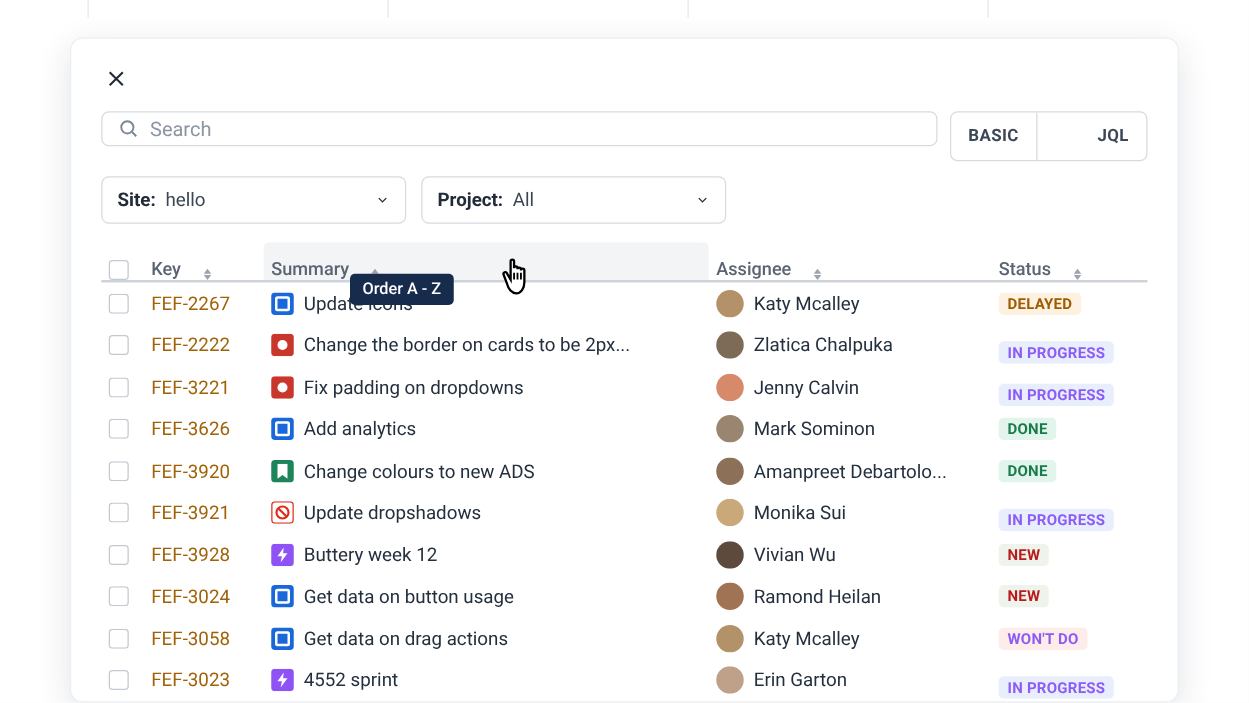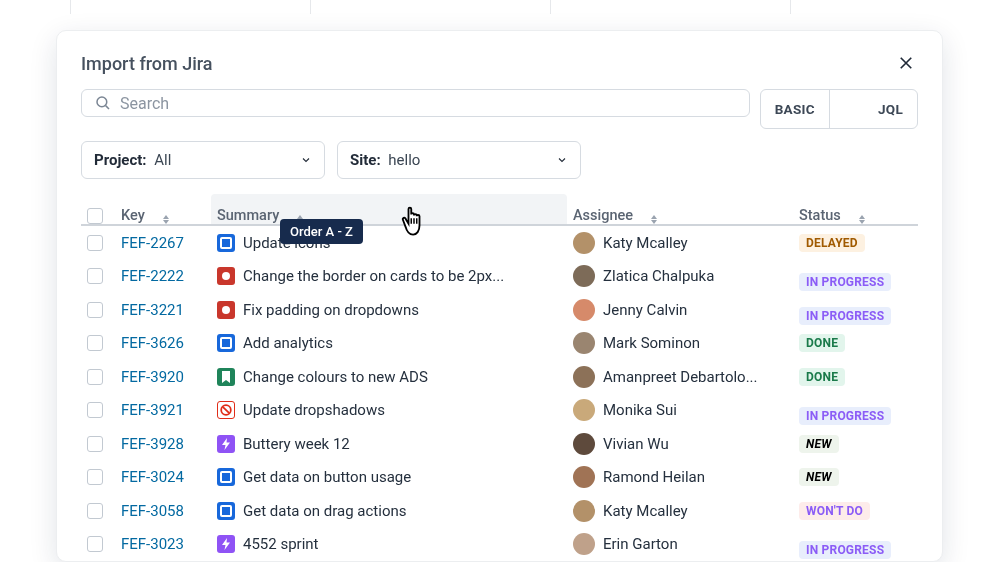--- a/index.html
+++ b/index.html
@@ -156,21 +156,21 @@
     font-size: 15px;
     color: #25303e;
   }
   .cell { display: flex; align-items: center; gap: 8px; padding: 0 6px; white-space: nowrap; overflow: hidden; }
   .checkbox {
     width: 16px; height: 16px;
     border: 1.6px solid #c2c9d1;
     border-radius: 3px;
     cursor: pointer;
   }
-  .key { color: #0369a1; }
+  .key { color: #a16207; }
   .issue-icon {
     width: 18px; height: 18px;
     border-radius: 3px;
     flex-shrink: 0;
     display: flex; align-items: center; justify-content: center;
   }
   .issue-icon.blue-sq { background: #1868db; }
   .issue-icon.blue-sq::after { content:""; width:8px; height:8px; border:2px solid #fff; border-radius:2px; }
   .issue-icon.red-dot { background: #c9372c; }
   .issue-icon.red-dot::after { content:""; width:8px; height:8px; background:#fff; border-radius:50%; }
@@ -194,21 +194,21 @@
     align-items: center;
     padding: 2px 7px;
     border-radius: 4px;
     font-size: 12px;
     font-weight: 700;
     letter-spacing: 0.2px;
   }
   .st-delayed { background:#fdf1e1; color:#a05a00; }
   .st-inprogress { background:#e8eefc; color:#8b5cf6;margin-top:12px; }
   .st-done { background:#e2f5ec; color:#1a7a4a; }
-  .st-new { background:#eef4ec; color:#000000;font-style:italic; }
+  .st-new { background:#eef4ec; color:#b91c1c; }
   .st-wontdo { background:#fdecea; color:#8b5cf6; }
   .tooltip {
     position: absolute;
     background: #172b4d;
     color: #fff;
     font-size: 13px;
     font-weight: 500;
     padding: 5px 10px;
     border-radius: 4px;
     white-space: nowrap;
@@ -227,21 +227,20 @@
 <div class="bg-grid">
   <div class="bg-col-line" style="left:70px"></div>
   <div class="bg-col-line" style="left:310px"></div>
   <div class="bg-col-line" style="left:550px"></div>
   <div class="bg-col-line" style="left:790px"></div>
 </div>
 
 <div class="modal">
 
   <div class="modal-header">
-    <div class="modal-title">Import from Jira</div>
     <div class="close-btn">
       <svg viewBox="0 0 24 24">
           <path d="M5 5 L19 19 M19 5 L5 19" fill="none"></path>
         </svg>
     </div>
   </div>
 
   <div class="search-row">
     <div class="search-box">
       <svg viewBox="0 0 24 24">
@@ -252,31 +251,31 @@
     </div>
     <div class="toggle-group">
       <div class="toggle-btn">BASIC</div>
       <div class="toggle-btn">JQL</div>
     </div>
   </div>
 
   <div class="filters-row">
     <div class="filter-select">
       <span>
-        <span class="filter-label">Project:</span>
-        <span class="filter-value">All</span>
+        <span class="filter-label">Site:</span>
+        <span class="filter-value">hello</span>
       </span>
       <svg class="chev-down" viewBox="0 0 24 24">
           <path d="M6 9 L12 15 L18 9"></path>
         </svg>
     </div>
     <div class="filter-select">
       <span>
-        <span class="filter-label">Site:</span>
-        <span class="filter-value">hello</span>
+        <span class="filter-label">Project:</span>
+        <span class="filter-value">All</span>
       </span>
       <svg class="chev-down" viewBox="0 0 24 24">
           <path d="M6 9 L12 15 L18 9"></path>
         </svg>
     </div>
   </div>
 
   <div class="table">
     <div class="thead">
       <div class="th">

